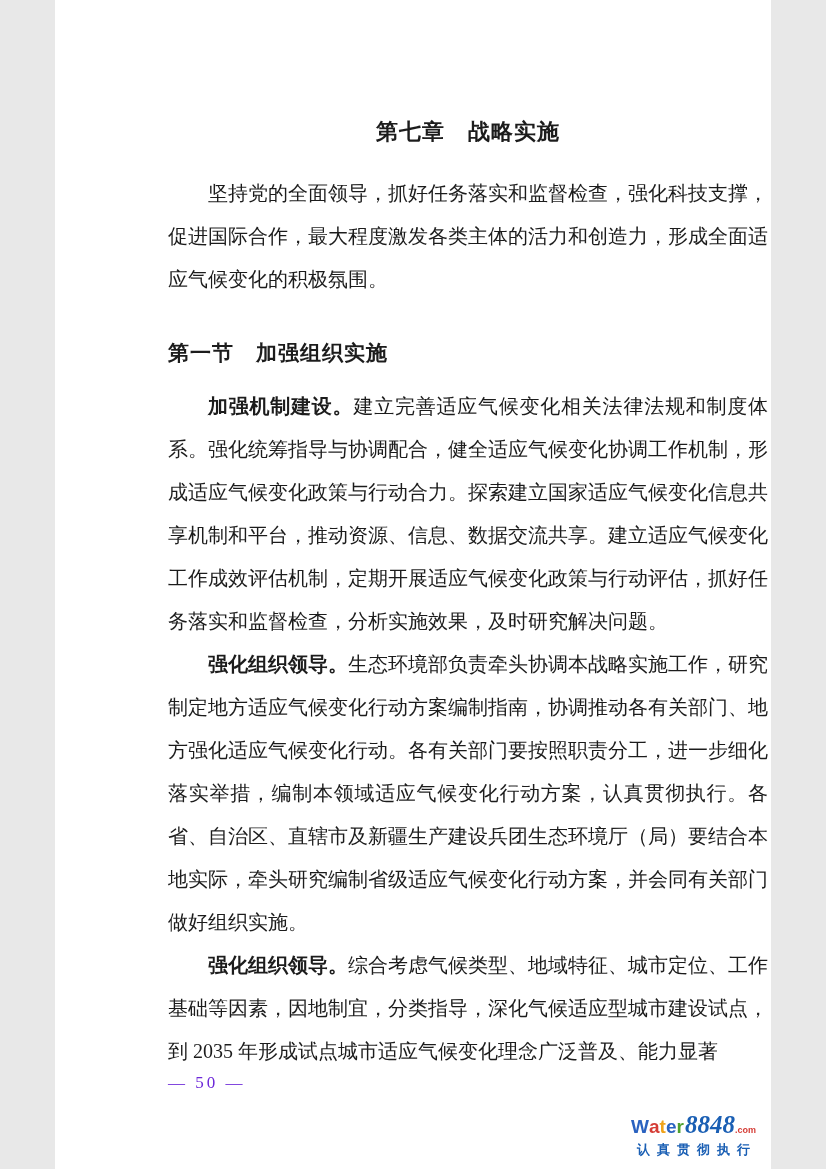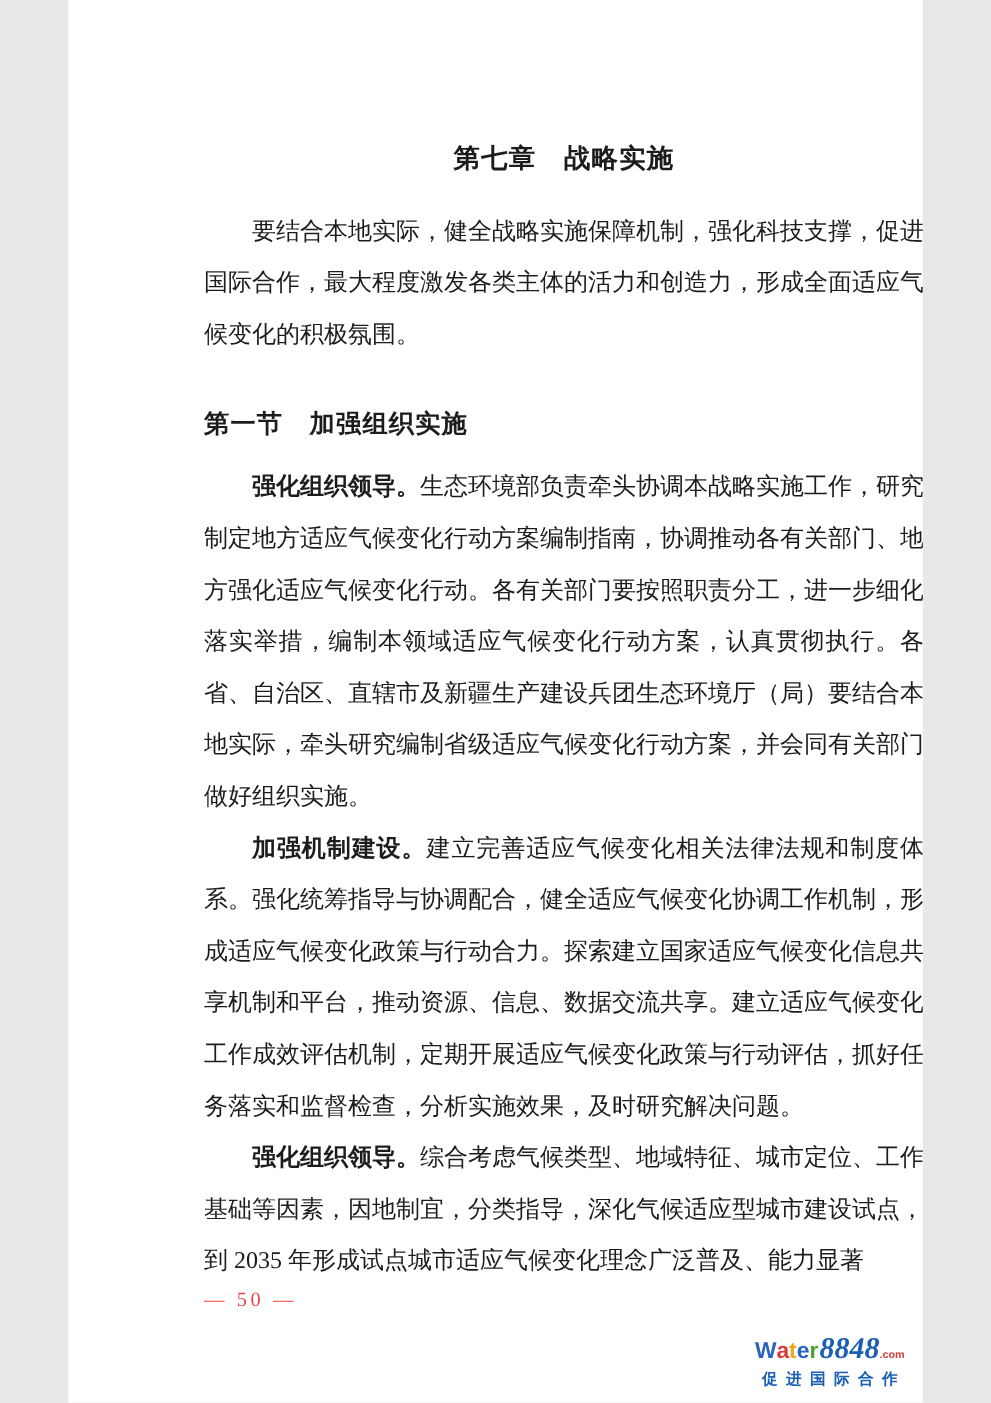--- a/index.html
+++ b/index.html
@@ -1,25 +1,24 @@
 <!DOCTYPE html>
 <html><head>
 <meta charset="utf-8">
 <style>
   html, body { margin: 0; padding: 0; background: #e8e8e8; }
   .page {
     position: relative;
-    width: 664px;
+    width: 716px;
     height: 1169px;
     margin: 0 auto;
     background: #ffffff;
     color: #1c1c1c;
     font-family: "Liberation Serif", "DejaVu Serif", serif;
     overflow: hidden;
-    padding-left: 48px;
   }
   .content {
     position: absolute;
     left: 113px;
     top: 118px;
     width: 600px;
   }
   .chapter-title {
     margin: 0 0 26px 0;
     font-size: 22px;
@@ -49,21 +48,21 @@
     font-weight: 700;
     font-family: "Liberation Sans", "DejaVu Sans", sans-serif;
   }
   .page-number {
     position: absolute;
     left: 113px;
     top: 1072px;
     font-size: 17px;
     line-height: 22px;
     letter-spacing: 3px;
-    color: #ef4444;
+    color: #6d28d9;
   }
   .watermark {
     position: absolute;
     right: 14px;
     top: 1115px;
     text-align: center;
     font-family: "Liberation Sans", "DejaVu Sans", sans-serif;
     line-height: 1;
   }
   .logo-line1 {
@@ -96,32 +95,32 @@
 </style>
 </head>
 <body>
 
 <div class="page">
 
   <div class="content">
 
     <h1 class="chapter-title">第七章　战略实施</h1>
 
-    <p class="intro-para">要结合本地实际，健全战略实施保障机制，强化科技支撑，促进国际合作，最大程度激发各类主体的活力和创造力，形成全面适应气候变化的积极氛围。</p>
+    <p class="intro-para">坚持党的全面领导，抓好任务落实和监督检查，强化科技支撑，促进国际合作，最大程度激发各类主体的活力和创造力，形成全面适应气候变化的积极氛围。</p>
 
     <h2 class="section-title">第一节　加强组织实施</h2>
 
+    <p class="body-para"><span class="para-lead">加强机制建设。</span><span>建立完善适应气候变化相关法律法规和制度体系。强化统筹指导与协调配合，健全适应气候变化协调工作机制，形成适应气候变化政策与行动合力。探索建立国家适应气候变化信息共享机制和平台，推动资源、信息、数据交流共享。建立适应气候变化工作成效评估机制，定期开展适应气候变化政策与行动评估，抓好任务落实和监督检查，分析实施效果，及时研究解决问题。</span></p>
+
     <p class="body-para"><span class="para-lead">强化组织领导。</span><span>生态环境部负责牵头协调本战略实施工作，研究制定地方适应气候变化行动方案编制指南，协调推动各有关部门、地方强化适应气候变化行动。各有关部门要按照职责分工，进一步细化落实举措，编制本领域适应气候变化行动方案，认真贯彻执行。各省、自治区、直辖市及新疆生产建设兵团生态环境厅（局）要结合本地实际，牵头研究编制省级适应气候变化行动方案，并会同有关部门做好组织实施。</span></p>
-
-    <p class="body-para"><span class="para-lead">加强机制建设。</span><span>建立完善适应气候变化相关法律法规和制度体系。强化统筹指导与协调配合，健全适应气候变化协调工作机制，形成适应气候变化政策与行动合力。探索建立国家适应气候变化信息共享机制和平台，推动资源、信息、数据交流共享。建立适应气候变化工作成效评估机制，定期开展适应气候变化政策与行动评估，抓好任务落实和监督检查，分析实施效果，及时研究解决问题。</span></p>
 
     <p class="body-para"><span class="para-lead">强化组织领导。</span><span>综合考虑气候类型、地域特征、城市定位、工作基础等因素，因地制宜，分类指导，深化气候适应型城市建设试点，到 2035 年形成试点城市适应气候变化理念广泛普及、能力显著</span></p>
 
   </div>
 
   <div class="page-number">— 50 —</div>
 
   <div class="watermark">
     <div class="logo-line1"><span class="logo-word"><span style="color: rgb(42, 98, 192);">W</span><span style="color: rgb(213, 60, 53);">a</span><span style="color: rgb(240, 163, 27);">t</span><span style="color: rgb(42, 98, 192);">e</span><span style="color: rgb(79, 161, 47);">r</span></span><span class="logo-number" style="color: rgb(26, 95, 180);">8848</span><span class="logo-domain" style="color: rgb(213, 60, 53);">.com</span></div>
-    <div class="logo-subtitle" style="color: rgb(26, 95, 180);">促进国际合作</div>
+    <div class="logo-subtitle" style="color: rgb(26, 95, 180);">认真贯彻执行</div>
   </div>
 
 </div>
 
 </body></html>

